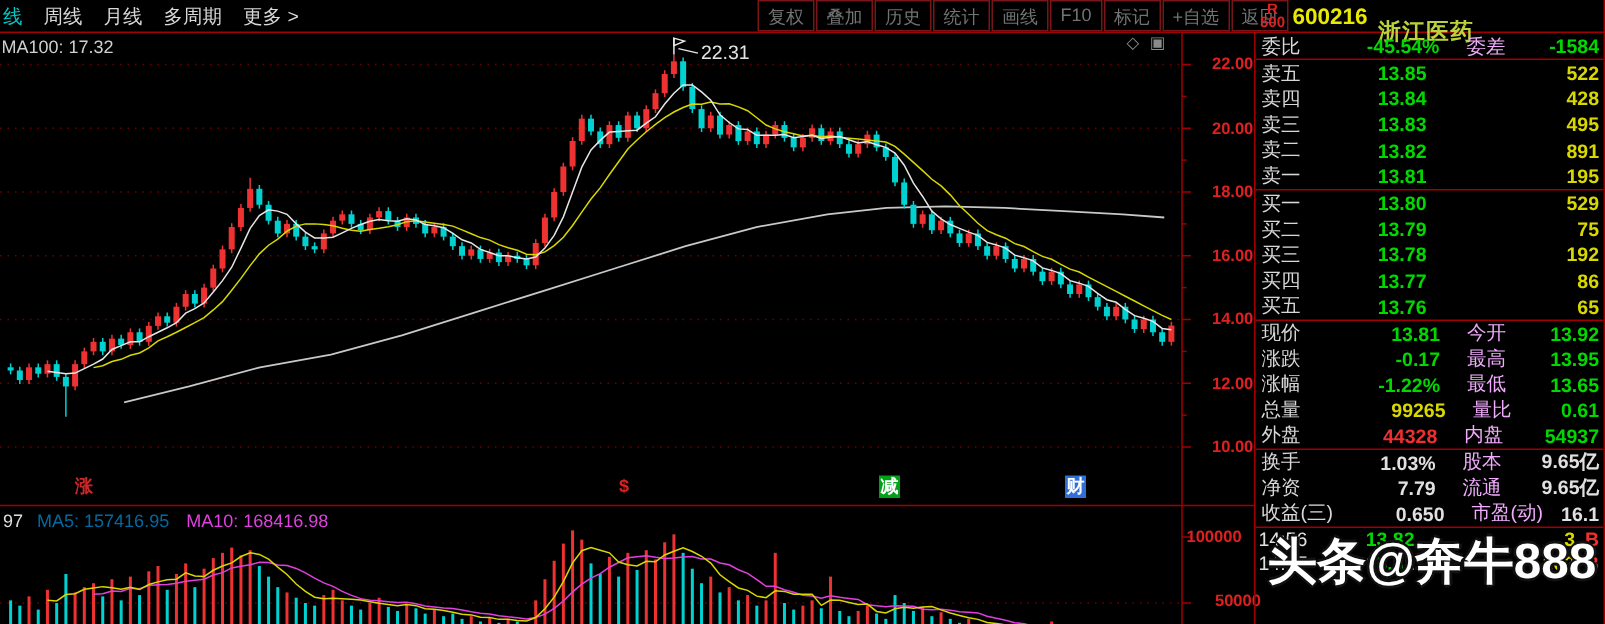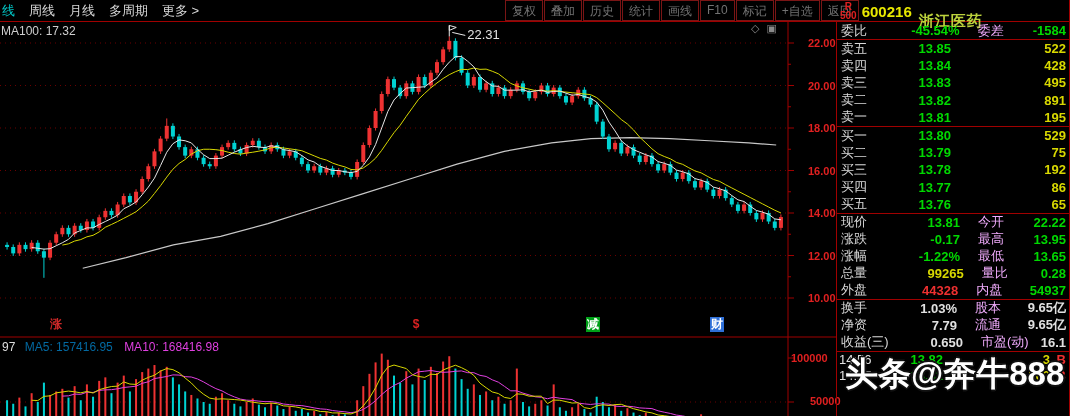--- a/index.html
+++ b/index.html
@@ -588,39 +588,39 @@
     <div class="brow">
       <span class="lab">买五</span>
       <span class="pr cg">13.76</span>
       <span class="vl cy">65</span>
     </div>
     <div class="hsep"></div>
     <div class="prow">
       <span class="lab">现价</span>
       <span class="v1 cg">13.81</span>
       <span class="lab2">今开</span>
-      <span class="v2 cg">22.22</span>
+      <span class="v2 cg">13.92</span>
     </div>
     <div class="prow">
       <span class="lab">涨跌</span>
       <span class="v1 cg">-0.17</span>
       <span class="lab2">最高</span>
       <span class="v2 cg">13.95</span>
     </div>
     <div class="prow">
       <span class="lab">涨幅</span>
       <span class="v1 cg">-1.22%</span>
       <span class="lab2">最低</span>
       <span class="v2 cg">13.65</span>
     </div>
     <div class="prow">
       <span class="lab">总量</span>
       <span class="v1 cy">99265</span>
       <span class="lab2">量比</span>
-      <span class="v2 cg">0.28</span>
+      <span class="v2 cg">0.61</span>
     </div>
     <div class="prow">
       <span class="lab">外盘</span>
       <span class="v1 cr">44328</span>
       <span class="lab2">内盘</span>
       <span class="v2 cg">54937</span>
     </div>
     <div class="hsep"></div>
     <div class="prow">
       <span class="lab">换手</span>

